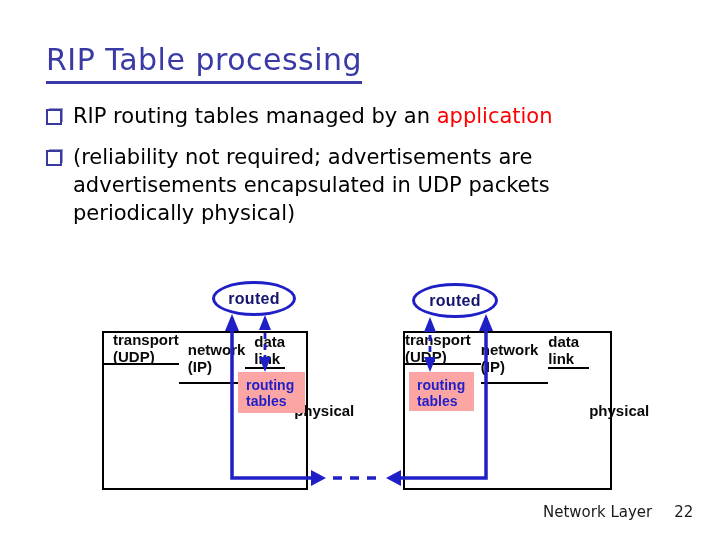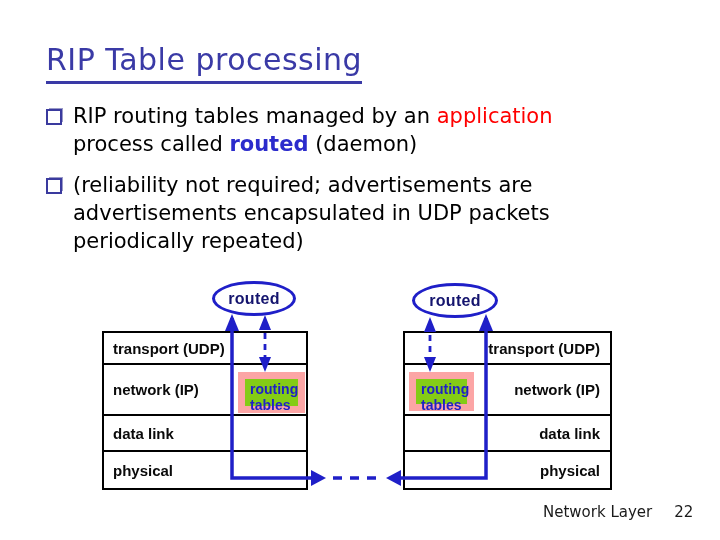--- a/index.html
+++ b/index.html
@@ -21,35 +21,35 @@
     background:#fff;box-shadow:2px -2px 0 -1px #9a9ac8;
   }
   .blines{display:flex;flex-direction:column;}
   .bline{font-size:21px;line-height:28px;color:#000;white-space:nowrap;}
   .accent{color:#ff0000;}
   .routedword{color:#2b2bcc;font-weight:700;}
   
   .diagram{position:absolute;left:0;top:0;width:720px;height:540px;}
   .stack{
     position:absolute;border:2px solid #000;background:#fff;
-    display:flex;flex-direction:column;box-sizing:border-box;
+    display:flex;flex-direction:row;box-sizing:border-box;
   }
   .stack-left{left:102px;top:331px;width:206px;height:159px;}
   .stack-right{left:403px;top:331px;width:209px;height:159px;}
   .layer-row{
     display:flex;align-items:center;box-sizing:border-box;
     font-family:"Liberation Sans",sans-serif;font-weight:700;font-size:15px;color:#0a0a0a;
     border-bottom:2px solid #000;
   }
   .layer-row:last-child{border-bottom:none;}
   .r1{height:32px;} .r2{height:51px;} .r3{height:36px;} .r4{flex:1;border-radius:18px;}
   .stack-left  .layer-row{padding-left:9px;}
   .stack-right .layer-row{justify-content:flex-end;padding-right:10px;}
   .routing-box{
-    position:absolute;box-sizing:border-box;border:7px solid #fca5a5;background:#84cc16;
+    position:absolute;box-sizing:border-box;border:3px solid #fca5a5;background:#fca5a5;
     color:#1f1fc8;font-family:"Liberation Sans",sans-serif;font-weight:700;
     font-size:14px;line-height:16px;padding:2px 0 0 5px;z-index:3;
   }
   .routing-box-left{left:238px;top:372px;width:67px;height:41px;}
   .routing-box-right{left:409px;top:372px;width:65px;height:39px;}
   .ellipse{
     position:absolute;box-sizing:border-box;border:3px solid #1f1fc8;border-radius:50%;
     background:#fff;display:flex;align-items:center;justify-content:center;
     color:#14146e;font-family:"Liberation Sans",sans-serif;font-weight:700;font-size:16px;
     z-index:4;letter-spacing:.3px;
@@ -68,29 +68,28 @@
 
 <div class="slide">
 
   <div class="title">RIP Table processing</div>
 
   <div class="bullets">
     <div class="bullet">
       <div class="marker"></div>
       <div class="blines">
         <div class="bline"><span>RIP routing tables managed by an </span><span class="accent">application</span></div>
-        <div class="bline"><span>process called </span><span class="routedword">routed</span><span> (daemon)</span></div>
       </div>
     </div>
     <div class="bullet">
       <div class="marker"></div>
       <div class="blines">
         <div class="bline">(reliability not required; advertisements are</div>
         <div class="bline">advertisements encapsulated in UDP packets</div>
-        <div class="bline">periodically repeated)</div>
+        <div class="bline">periodically physical)</div>
       </div>
     </div>
   </div>
 
   <div class="diagram">
 
     <div class="stack stack-left">
       <div class="layer-row r1">transport (UDP)</div>
       <div class="layer-row r2">network (IP)</div>
       <div class="layer-row r3">data link</div>

